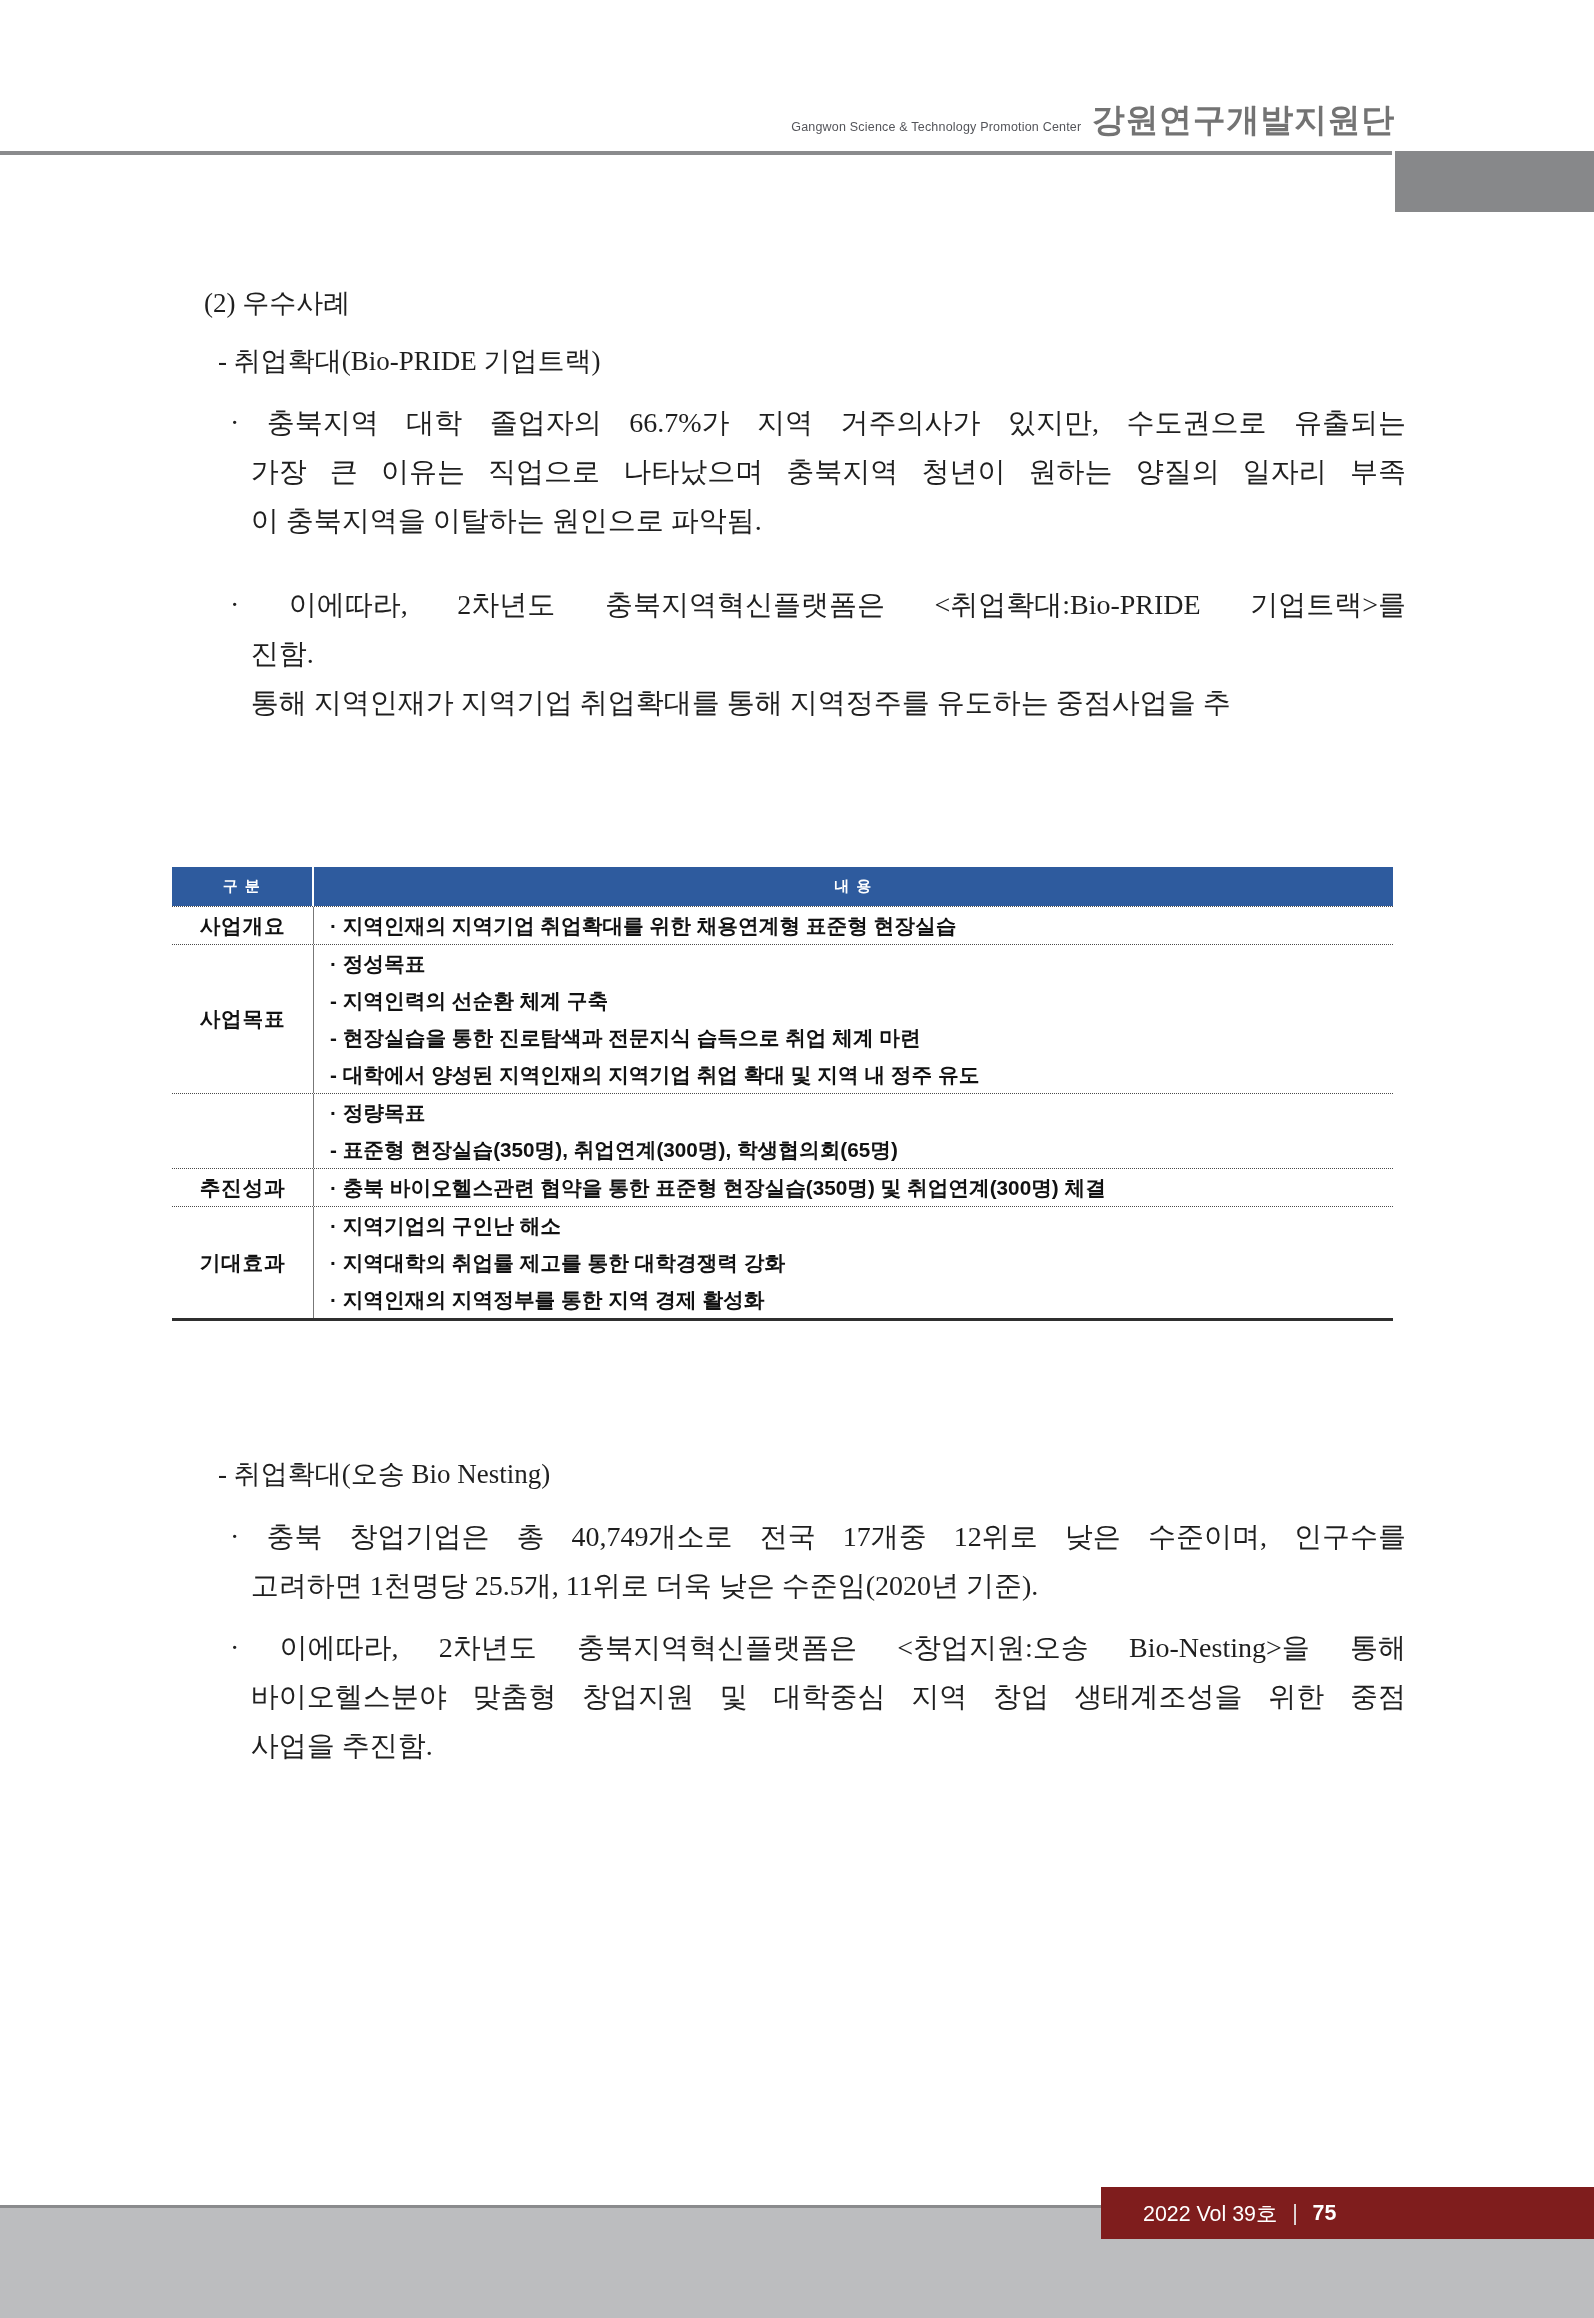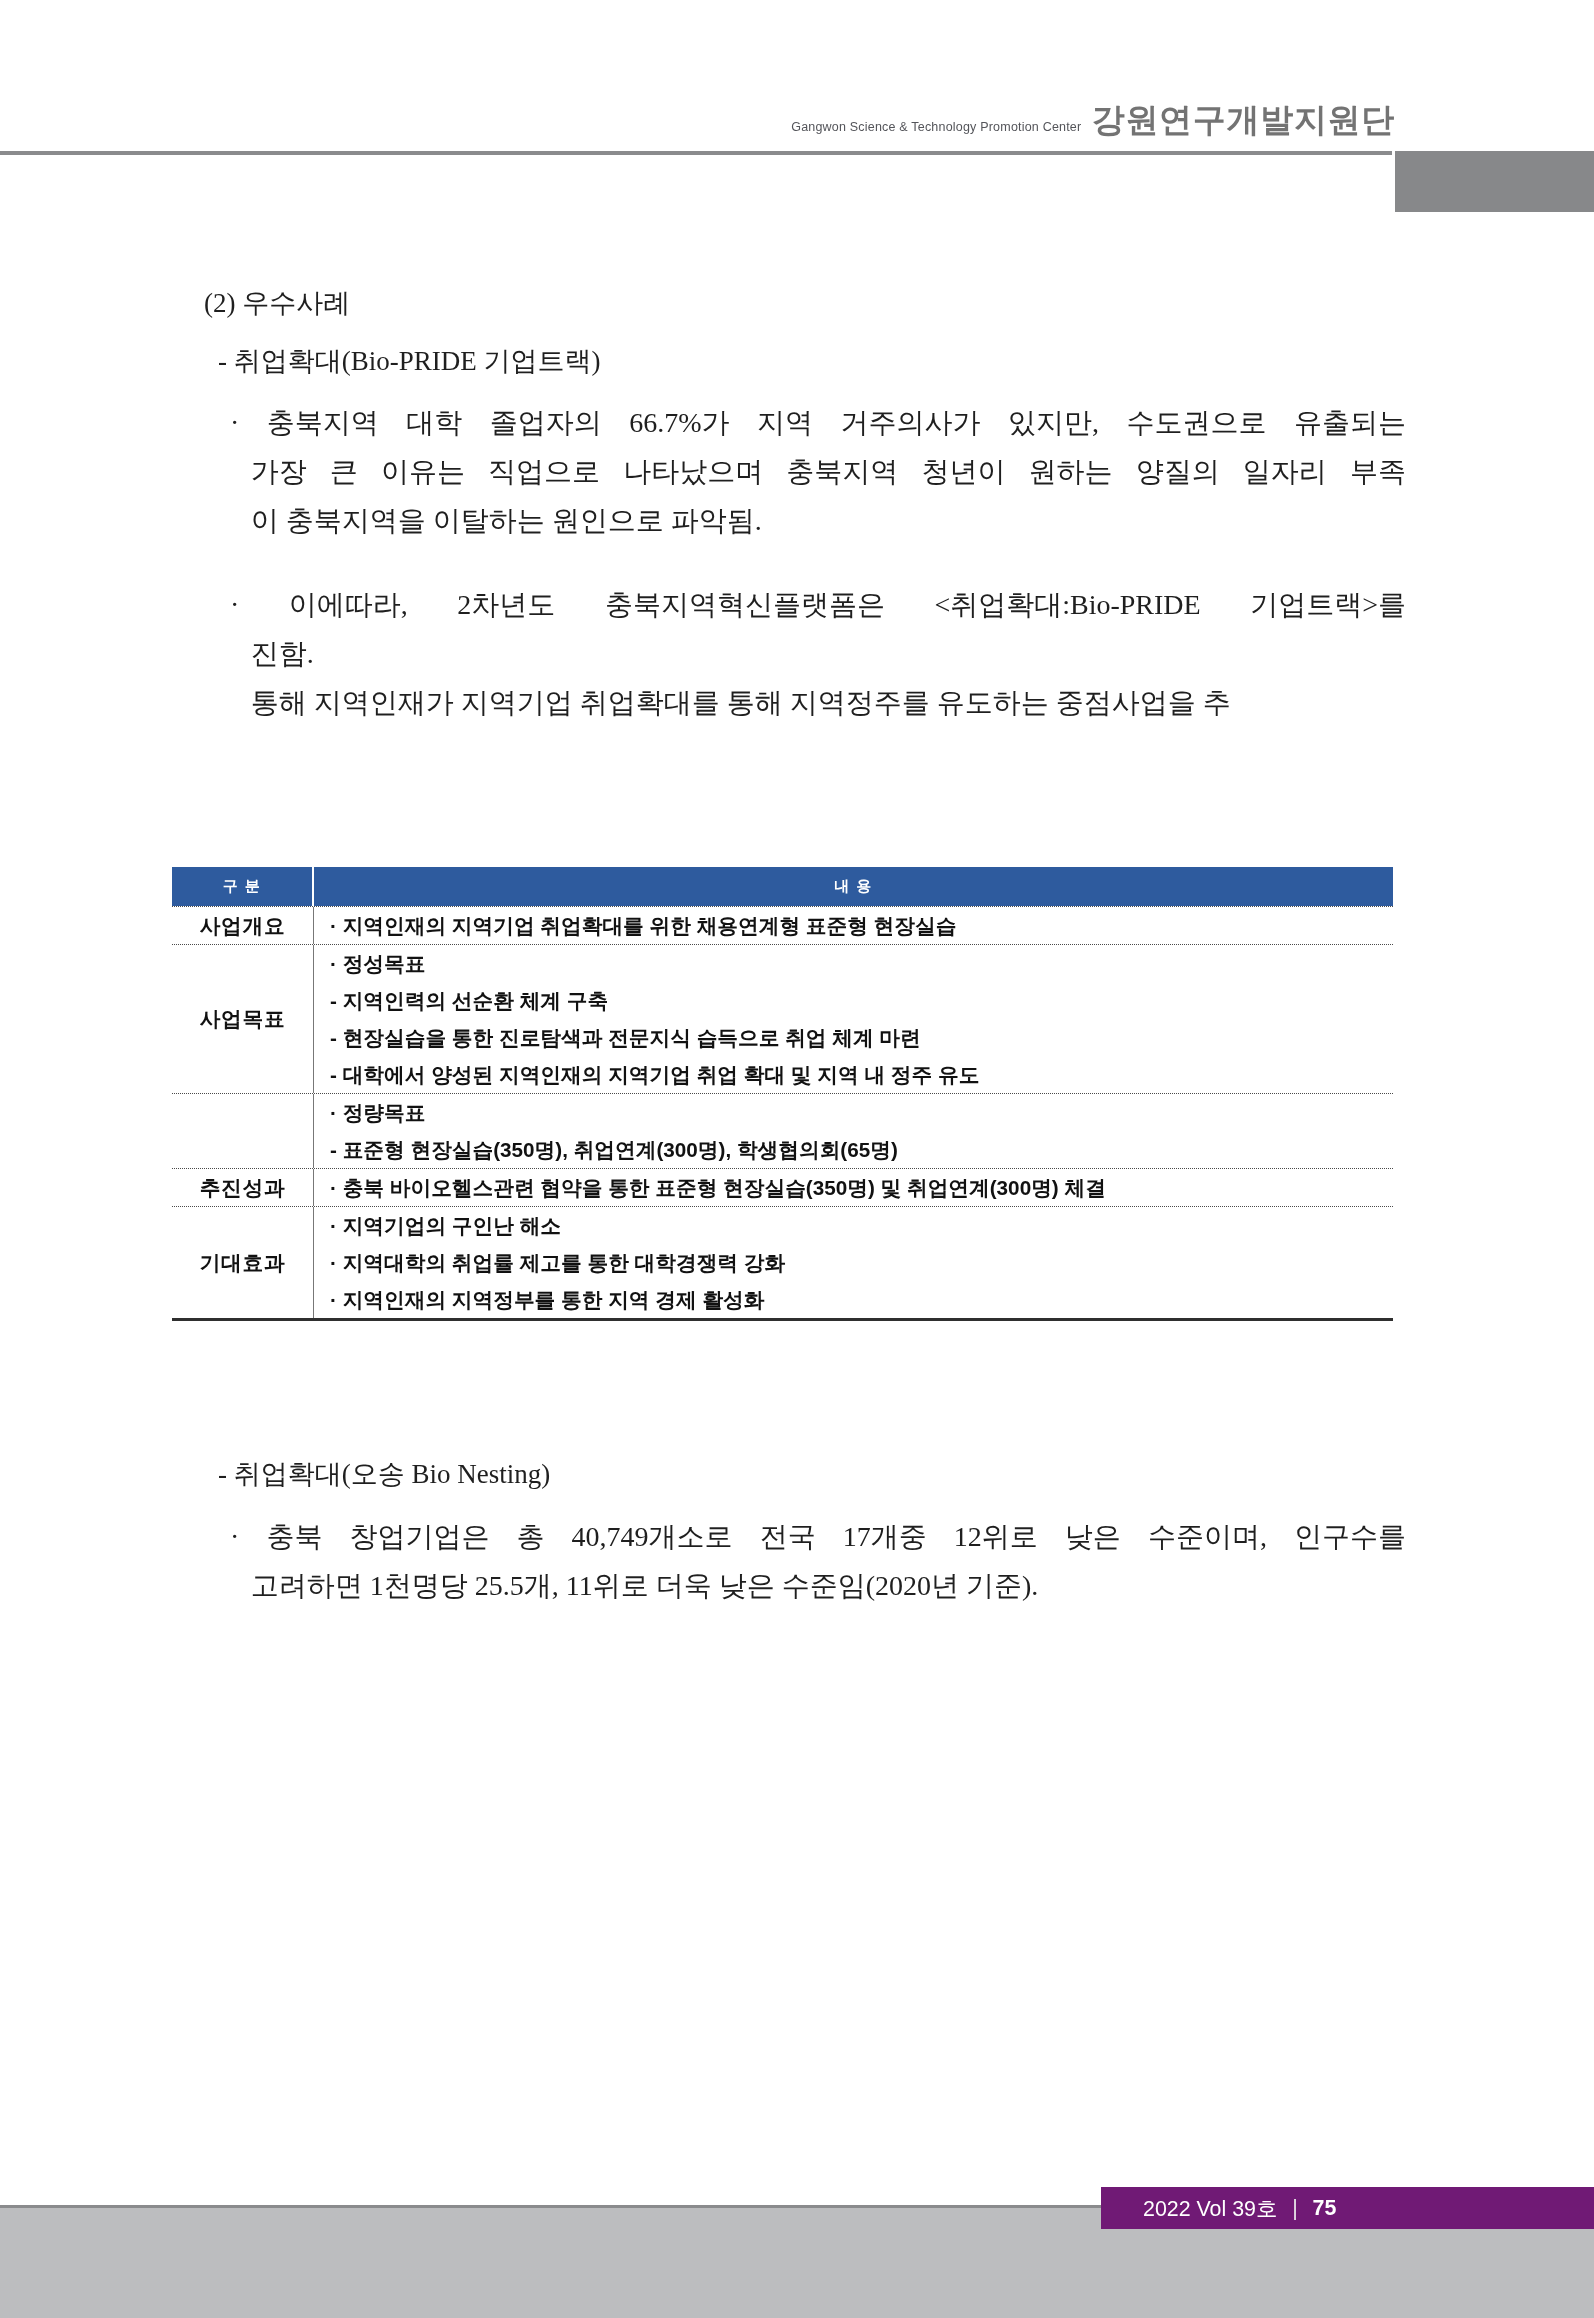--- a/index.html
+++ b/index.html
@@ -60,22 +60,22 @@
     letter-spacing:0.7px;
   }
   .tcontent{padding:0 0 0 16px;}
   .tline{line-height:37px;white-space:nowrap;}
   
   .footer-strip{
     position:absolute;left:0;top:2205px;width:1595px;height:114px;
     background:#bcbdbf;border-top:3px solid #8a8b8d;box-sizing:border-box;
   }
   .footer-bar{
-    position:absolute;left:1101px;top:2187px;width:494px;height:42px;
-    background:#701a75;color:#ffffff;
+    position:absolute;left:1101px;top:2187px;width:494px;height:52px;
+    background:#7f1d1d;color:#ffffff;
     font-family:"Liberation Sans","DejaVu Sans",sans-serif;
     font-size:21.4px;display:flex;align-items:center;
     padding-left:42px;box-sizing:border-box;
   }
   .footer-sep{margin:0 14.8px;color:#e9e9ea;font-weight:300;}
   .footer-page{font-weight:bold;}
 </style>
 </head>
 <body>
 
@@ -152,20 +152,25 @@
     </div>
   </div>
 
   <div class="h-sect" style="left:218px;top:1455px;">- 취업확대(오송 Bio Nesting)</div>
 
   <div class="para" style="left:230px;top:1512px;">
     <div class="line">· 충북 창업기업은 총 40,749개소로 전국 17개중 12위로 낮은 수준이며, 인구수를</div>
     <div class="line">고려하면 1천명당 25.5개, 11위로 더욱 낮은 수준임(2020년 기준).</div>
   </div>
 
+  <div class="para" style="left:230px;top:1623px;">
+    <div class="line">· 이에따라, 2차년도 충북지역혁신플랫폼은 &lt;창업지원:오송 Bio-Nesting&gt;을 통해</div>
+    <div class="line">바이오헬스분야 맞춤형 창업지원 및 대학중심 지역 창업 생태계조성을 위한 중점</div>
+    <div class="line">사업을 추진함.</div>
+  </div>
 
   <div class="footer-strip"></div>
   <div class="footer-bar">
     <span>2022 Vol 39호</span>
     <span class="footer-sep">|</span>
     <span class="footer-page">75</span>
   </div>
 
 </div>
 

